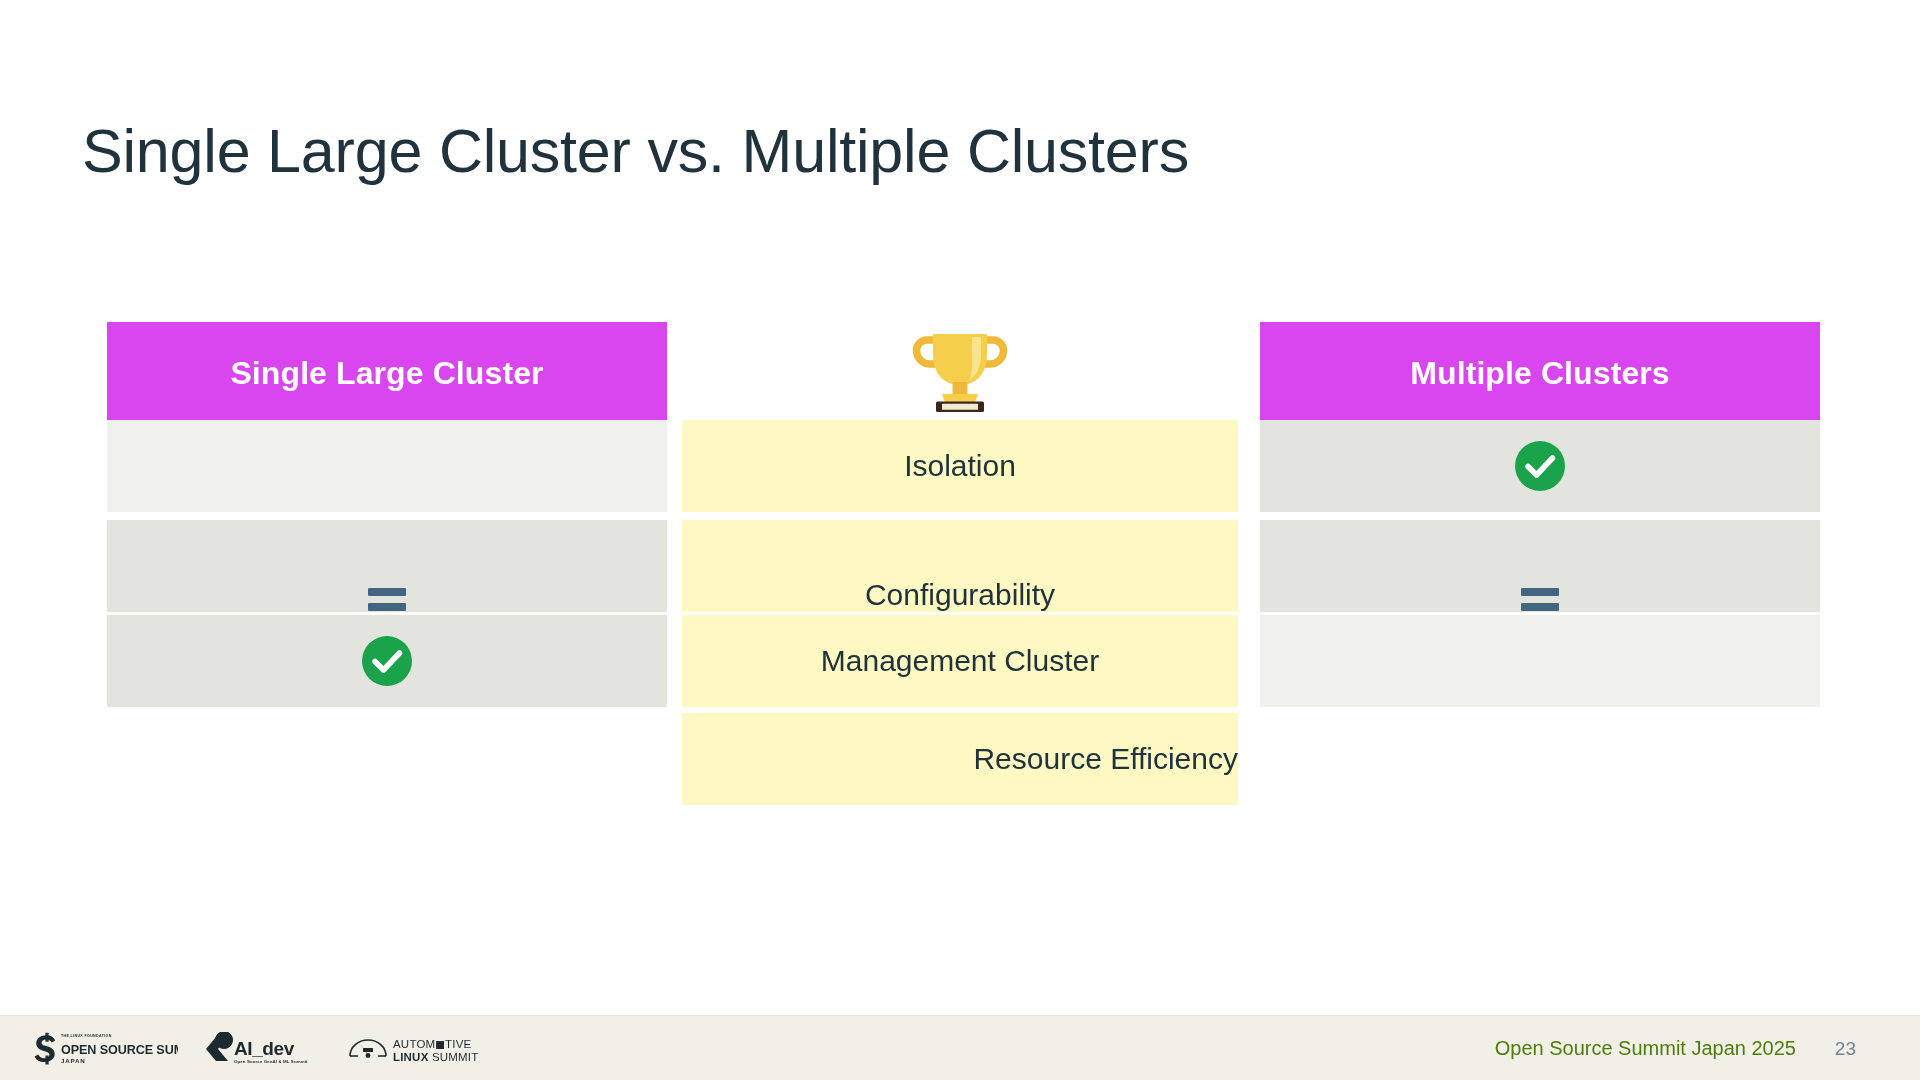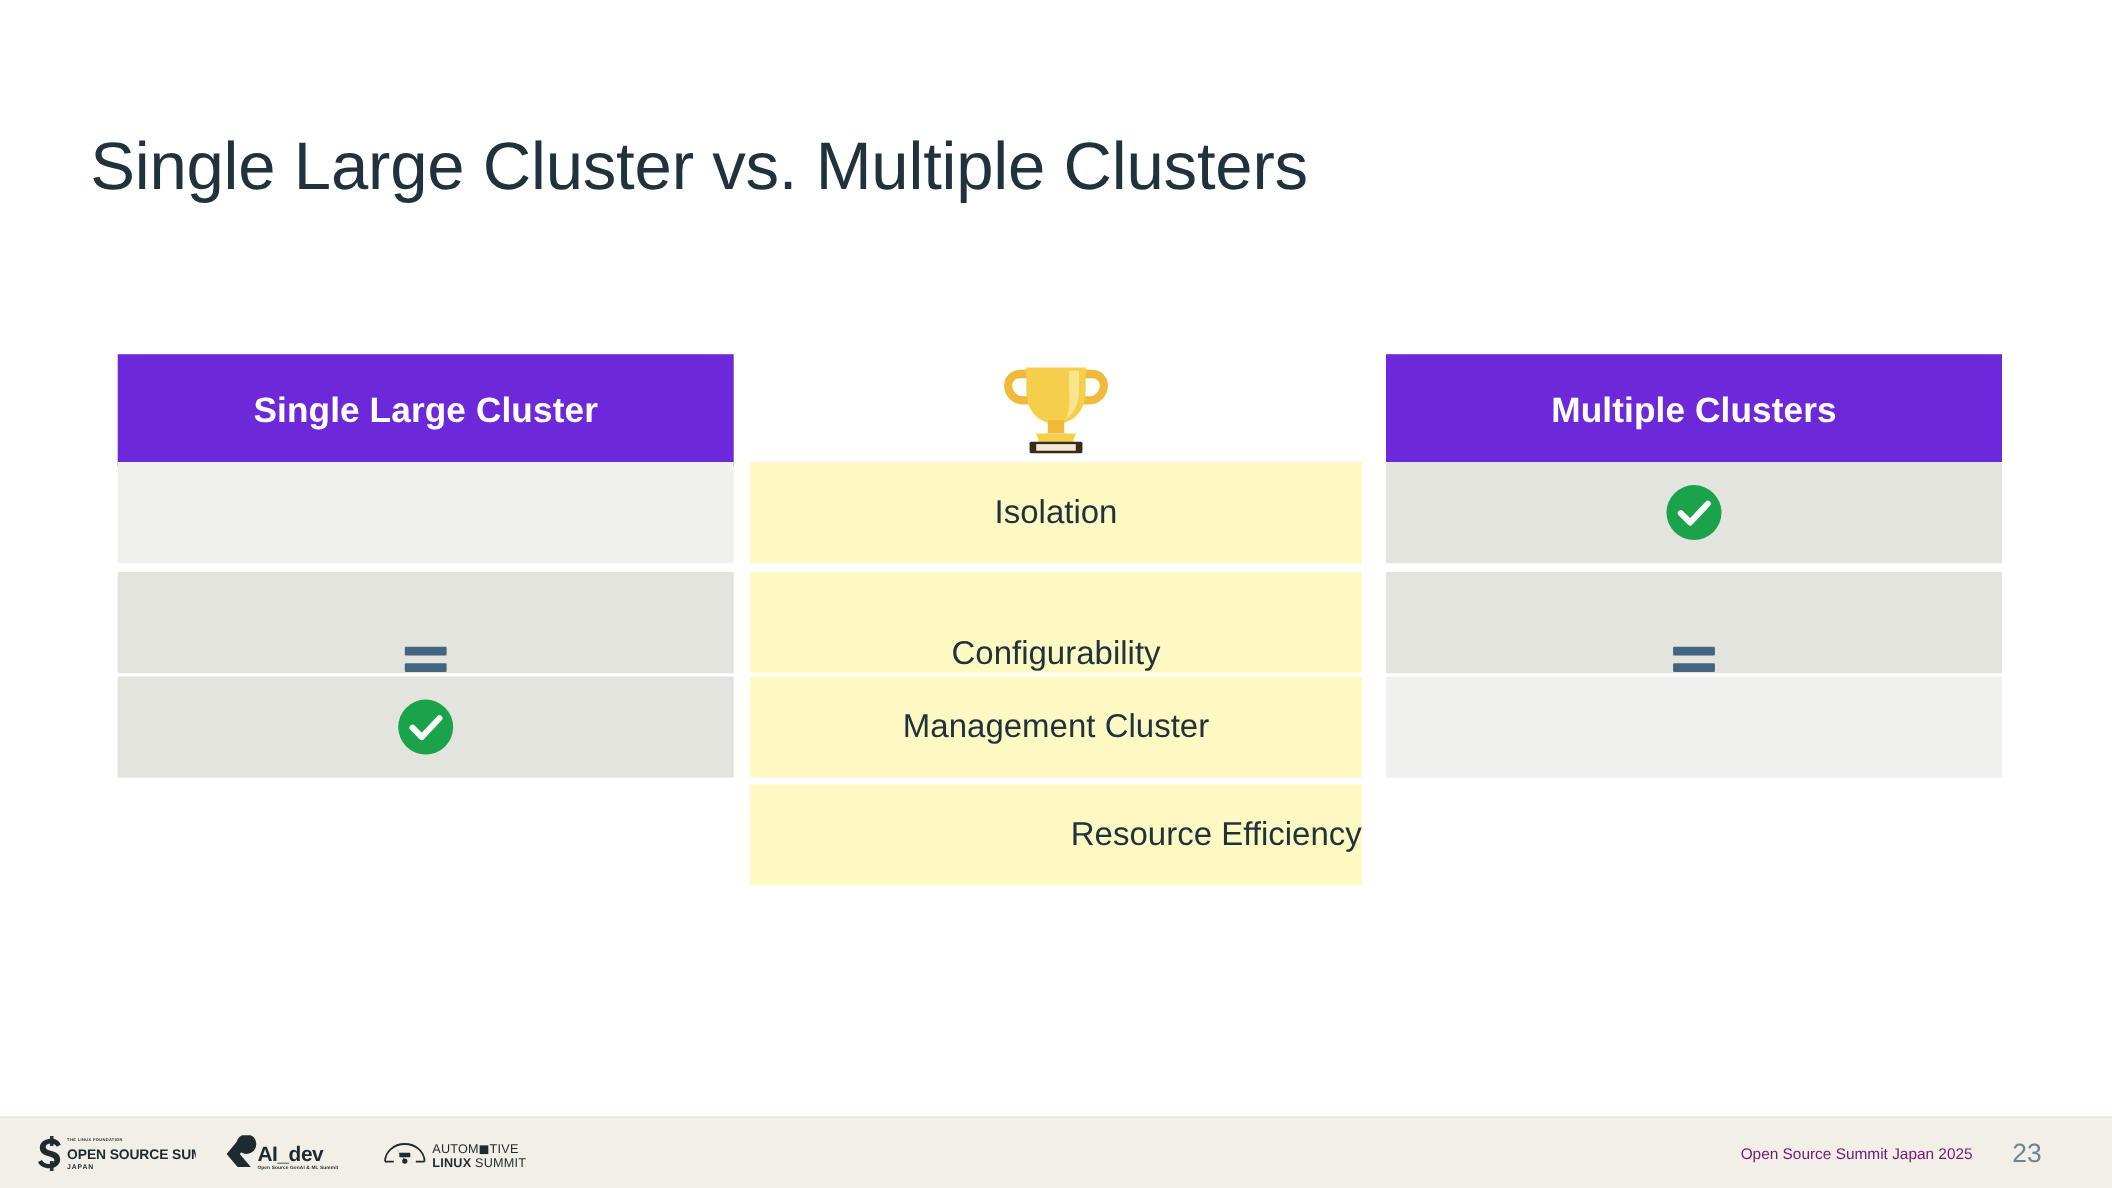--- a/index.html
+++ b/index.html
@@ -52,21 +52,21 @@
   .col-left   { left: 107px;  width: 560px; }
   .col-center { left: 682px;  width: 556px; }
   .col-right  { left: 1260px; width: 560px; }
 
   .hdr {
     position: absolute;
     top: 22px;
     left: 0;
     right: 0;
     height: 102px;
-    background: #6d28d9;
+    background: #d946ef;
     color: #ffffff;
     font-size: 32px;
     font-weight: 700;
     display: flex;
     align-items: center;
     justify-content: center;
     letter-spacing: 0.1px;
   }
 
   
@@ -155,26 +155,26 @@
   .footer-right {
     position: absolute;
     right: 64px;
     top: 0;
     height: 65px;
     display: flex;
     align-items: center;
     gap: 36px;
   }
   .footer-event {
-    font-size: 14px;
-    color: #701a75;
+    font-size: 20px;
+    color: #4d7c0f;
     white-space: nowrap;
   }
   .footer-page {
-    font-size: 24px;
+    font-size: 19px;
     color: #6c8494;
     min-width: 24px;
     text-align: right;
   }
 </style>
 </head>
 <body>
 
 <div class="slide">
 

